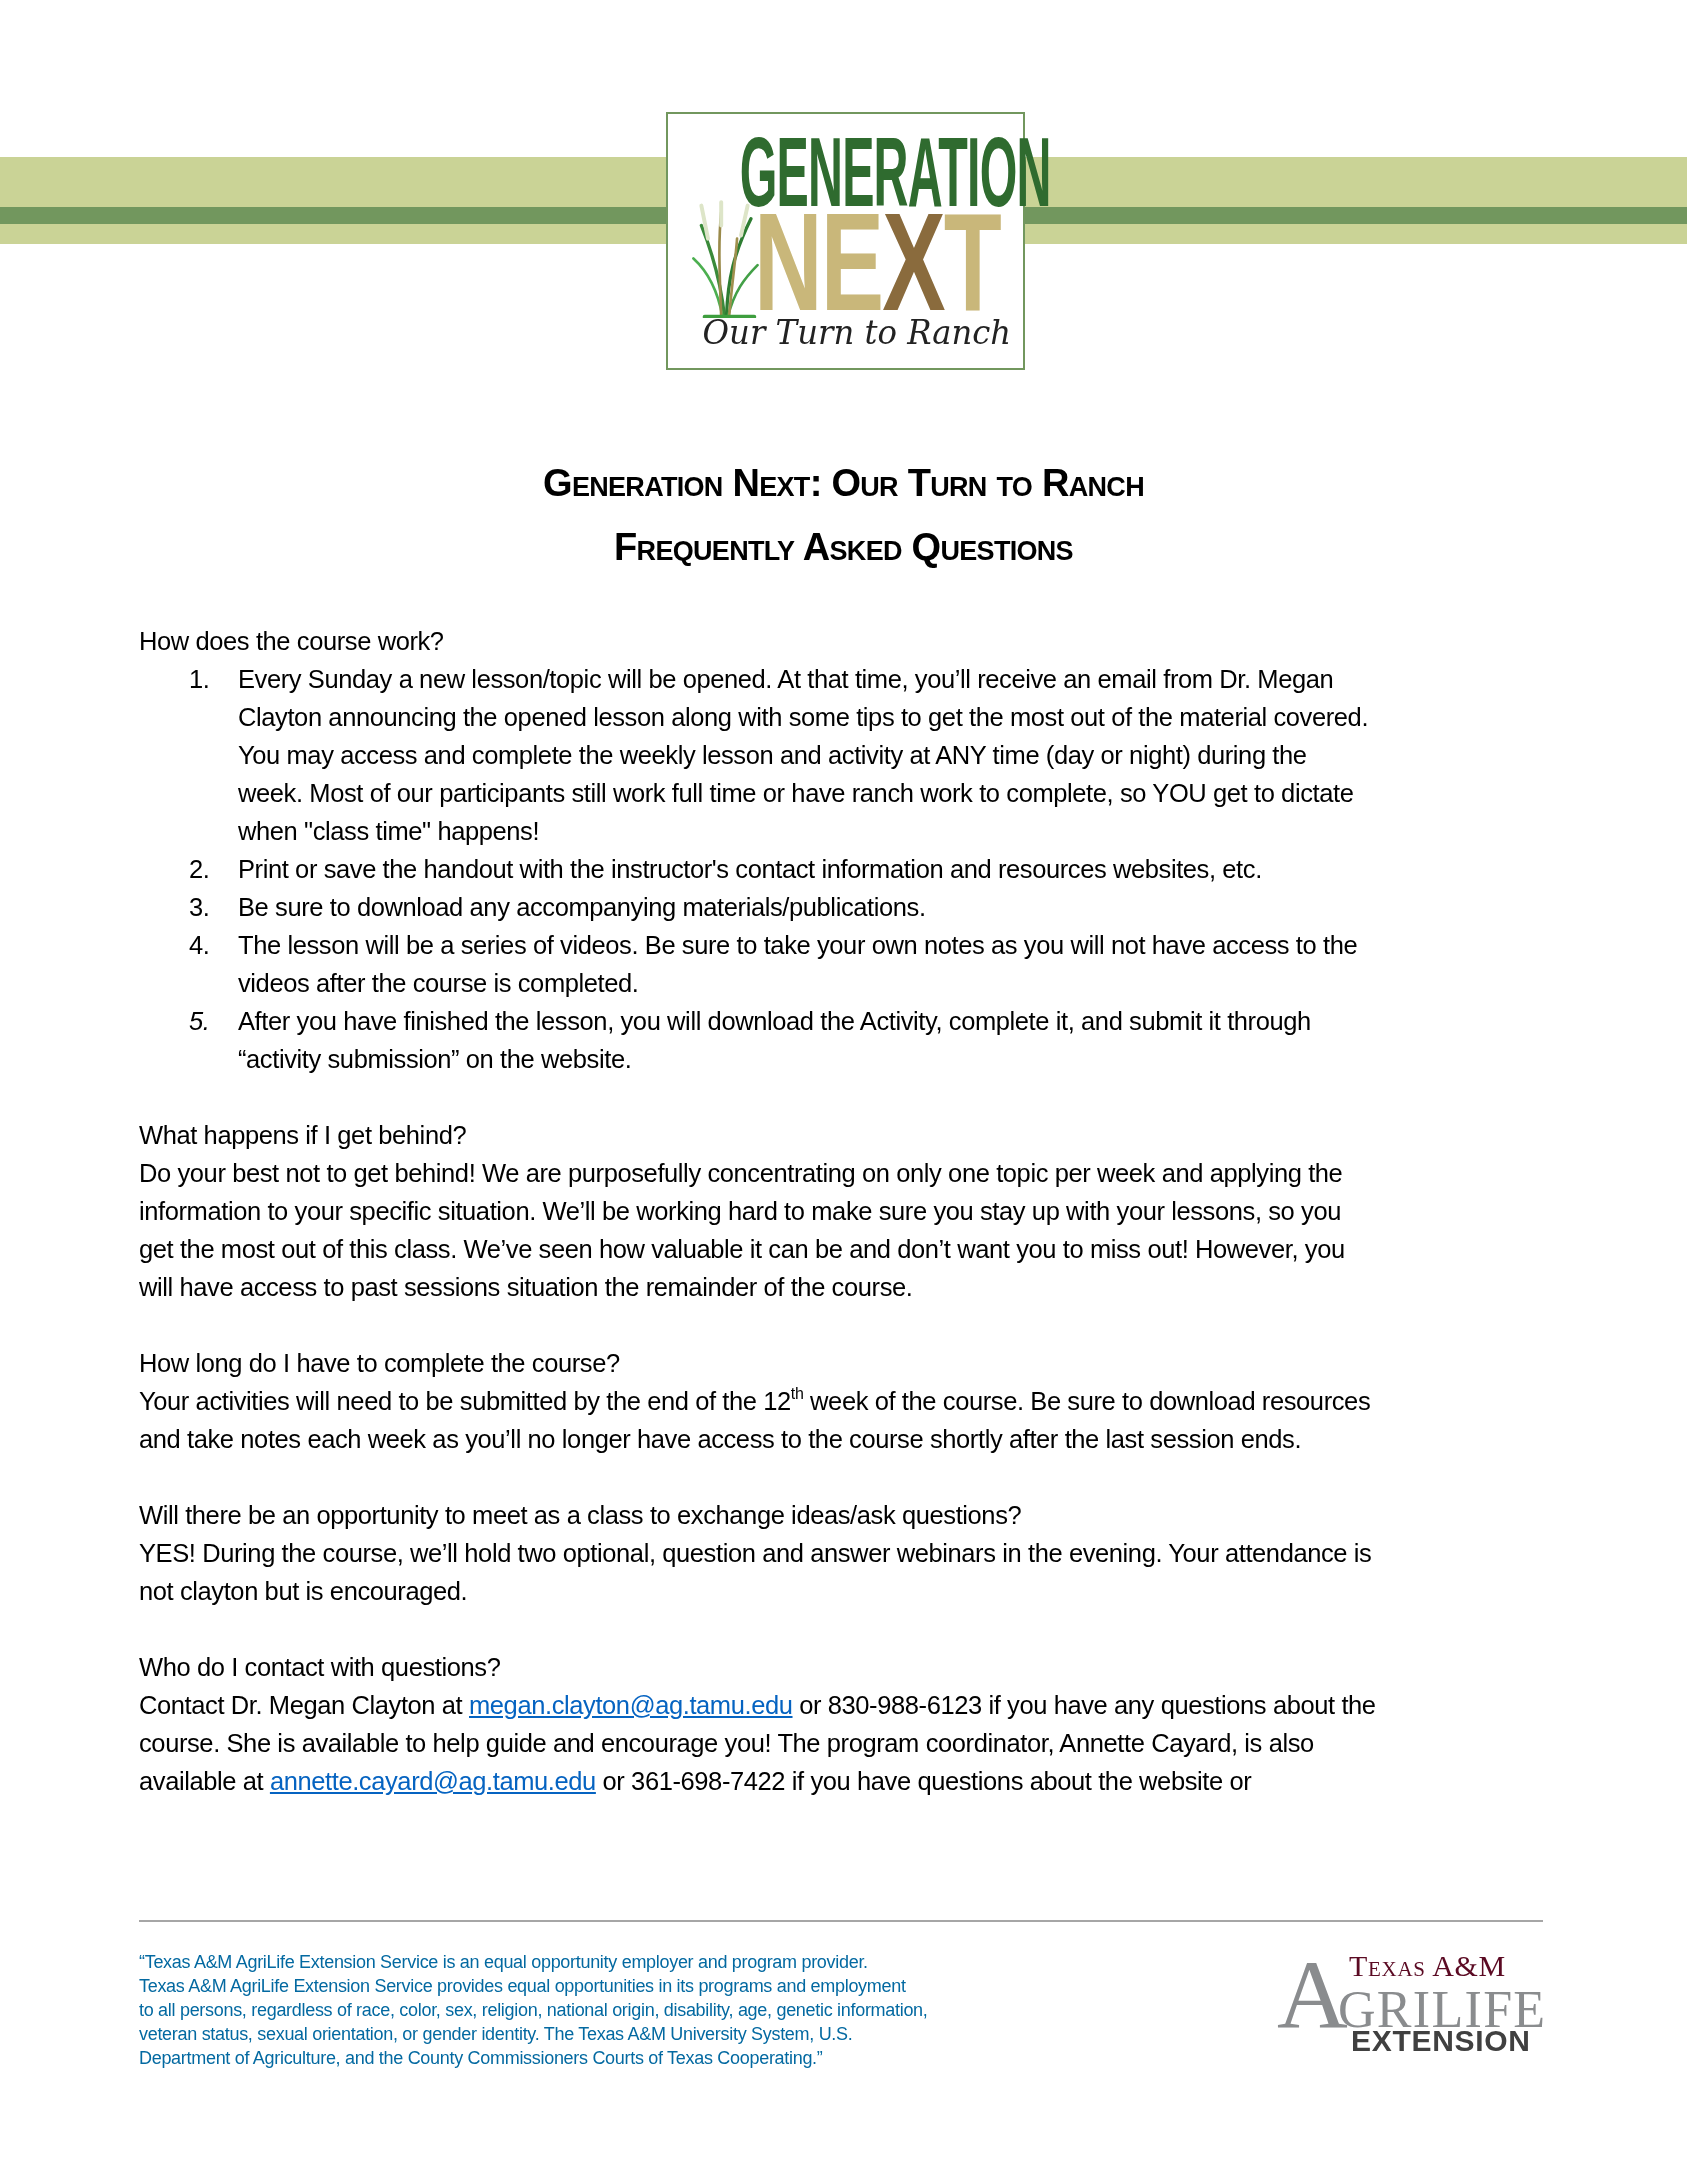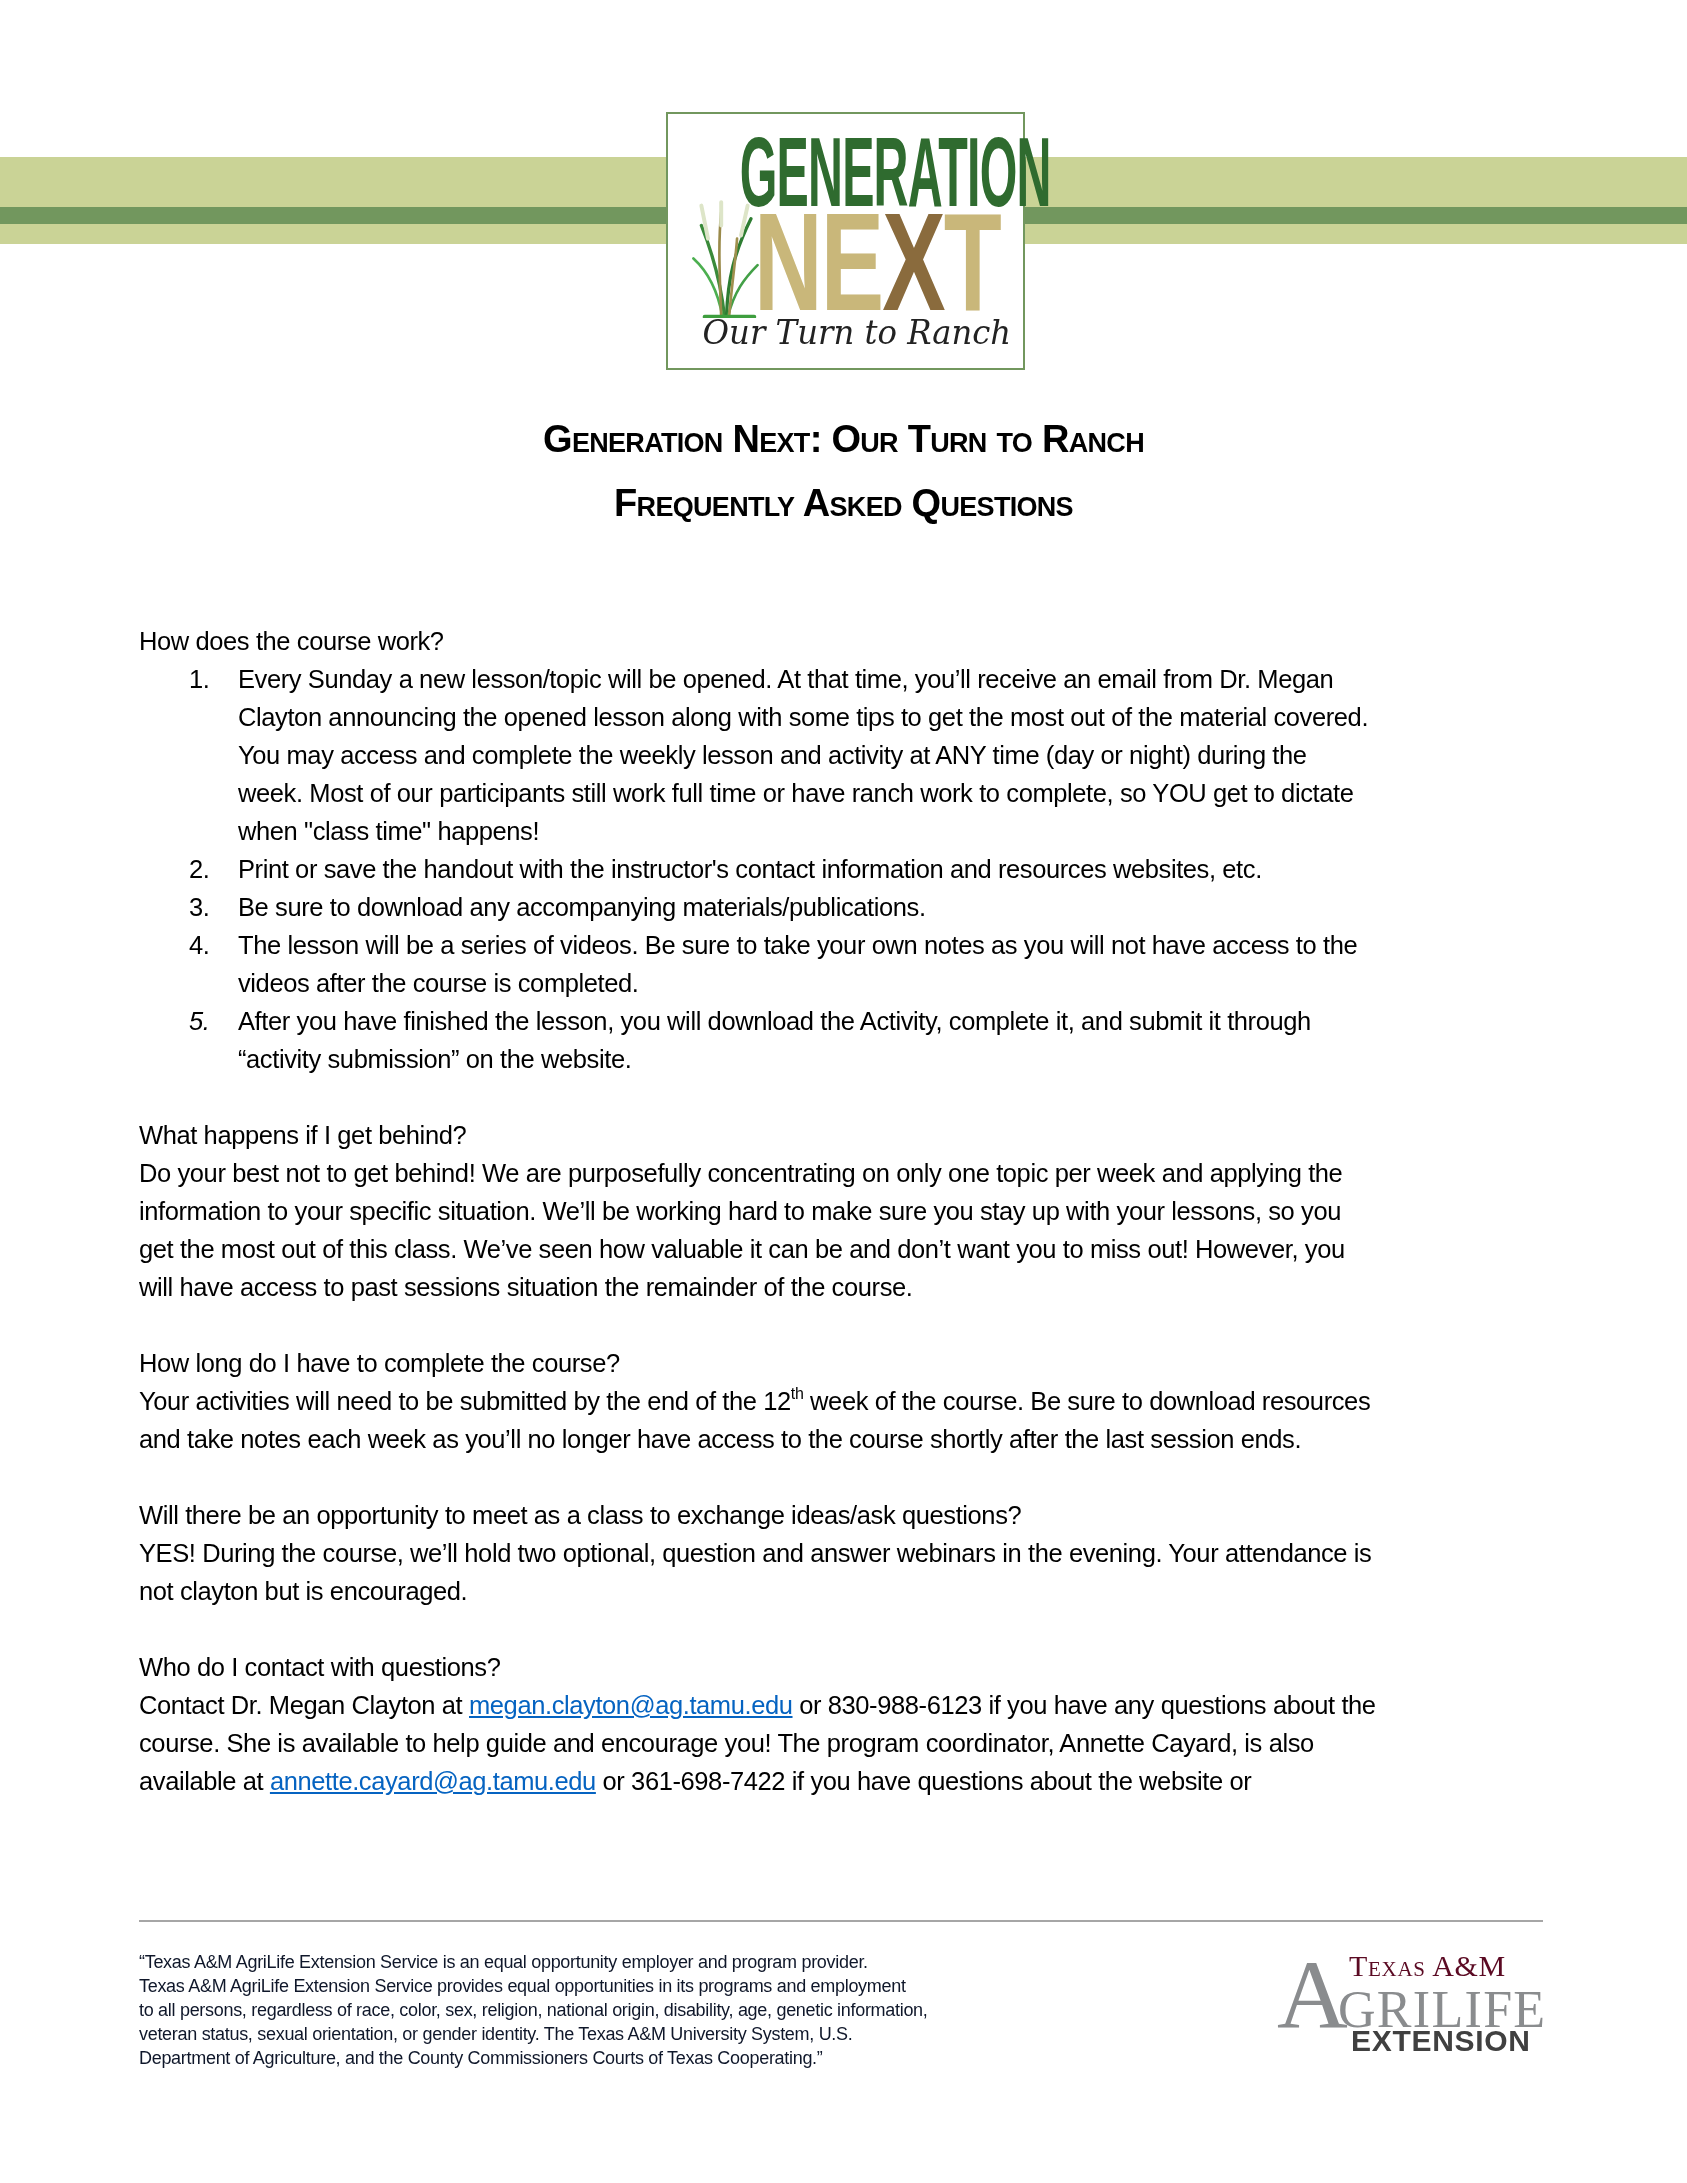--- a/index.html
+++ b/index.html
@@ -21,39 +21,39 @@
                font-weight: bold; font-size: 132px; line-height: 1; white-space: nowrap;
                transform: scaleX(0.72) scaleY(1.05); transform-origin: left top; letter-spacing: -2.6px; }
   .logo-next .n, .logo-next .e, .logo-next .t { color: #C9B77A; }
   .logo-next .x { color: #8A6B3D; }
   .logo-grass { position: absolute; left: 20px; top: 85px; width: 73px; height: 119px; }
   .logo-script { position: absolute; left: 26.5px; top: 198px; width: 304px; text-align: center;
                  font-family: "DejaVu Serif", serif; font-style: italic; font-size: 34px;
                  color: #222; white-space: nowrap; transform: scaleX(0.95); }
 
   .title { position: absolute; left: 0; width: 1687px; text-align: center; font-weight: bold;
-           font-variant: small-caps; letter-spacing: -0.7px; }
+           font-variant: small-caps; letter-spacing: -0.7px; margin-top: 44px; }
   .title-1 { top: 418px; font-size: 38px; }
   .title-2 { top: 482px; font-size: 38px; }
 
   .content { position: absolute; left: 139px; top: 622px; width: 1416px; font-size: 25.5px;
              line-height: 38px; letter-spacing: -0.4px; }
   .q { font-weight: normal; margin: 0; }
   .p { margin: 0; }
   .gap { height: 38px; }
   ol { margin: 0; padding: 0; list-style: none; }
   .li { position: relative; padding-left: 99px; }
   .li .num { position: absolute; left: 50px; top: 0; }
   .li .num.italic { font-style: italic; }
   a.link { color: #0563C1; text-decoration: underline; }
   sup { font-size: 16px; line-height: 0; vertical-align: 10.6px; }
 
   .footer-rule { position: absolute; left: 139px; top: 1920px; width: 1404px; height: 2px; background: #A6A6A6; }
   .footer-text { position: absolute; left: 139px; top: 1950px; width: 992px; font-size: 18px;
-                 line-height: 24px; color: #0f172a; letter-spacing: -0.3px; }
+                 line-height: 24px; color: #0369a1; letter-spacing: -0.3px; }
   .footer-text div { white-space: nowrap; }
 
   .agl { position: absolute; left: 1277px; top: 1948px; width: 278px; height: 109px; }
   .agl-texas { position: absolute; left: 52px; top: 1.3px; font-family: "Liberation Serif", serif;
                font-size: 30px; color: #5B0A23; font-variant: small-caps; letter-spacing: 0.7px; white-space: nowrap; margin-left: 20px; }
   .agl-a { position: absolute; left: 0; top: -2.6px; font-family: "Liberation Serif", serif; font-size: 98px;
            color: #8A8C8E; line-height: 1; }
   .agl-grilife { position: absolute; left: 61px; top: 36px; font-family: "Liberation Serif", serif;
                  font-size: 52px; color: #8A8C8E; letter-spacing: 1.3px; line-height: 1; white-space: nowrap; }
   .agl-ext { position: absolute; left: 74px; top: 78px; font-family: "Liberation Sans", sans-serif;

